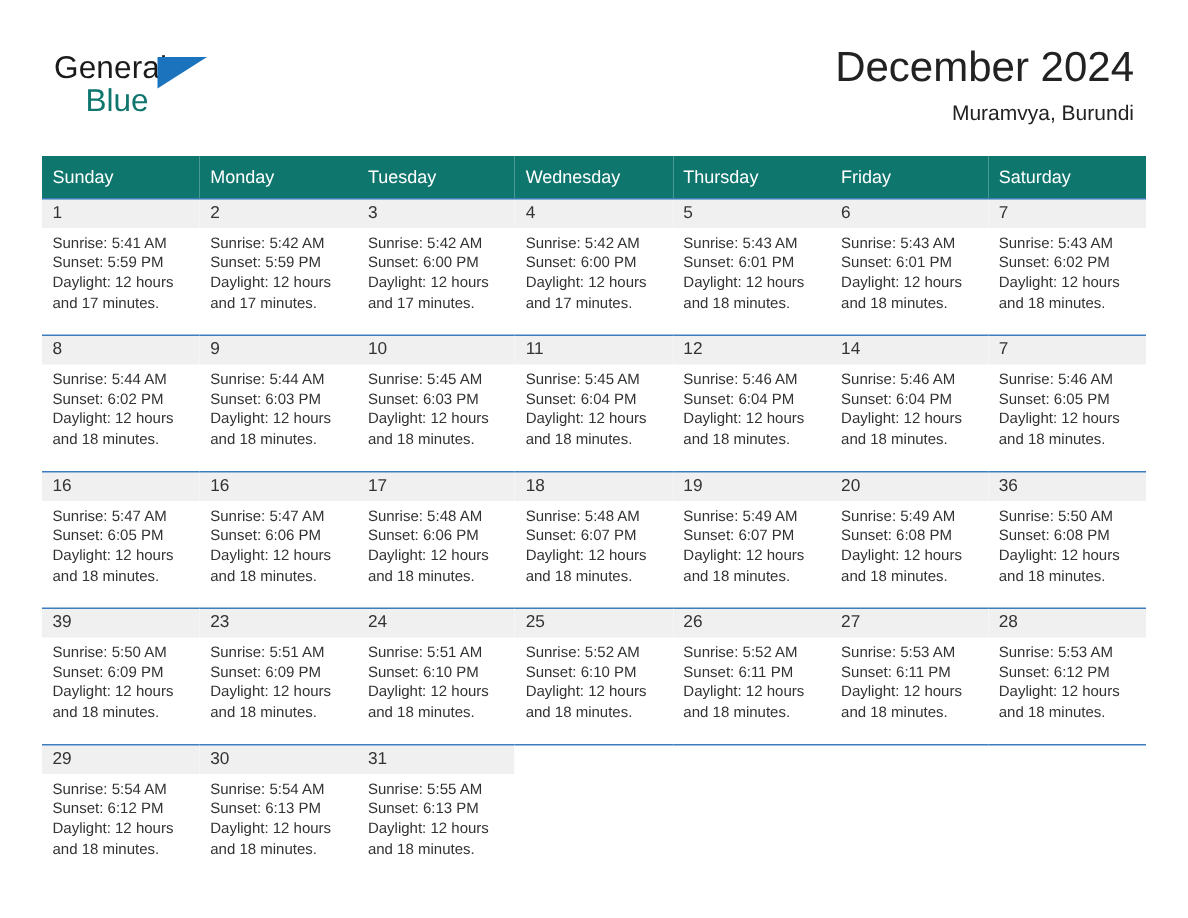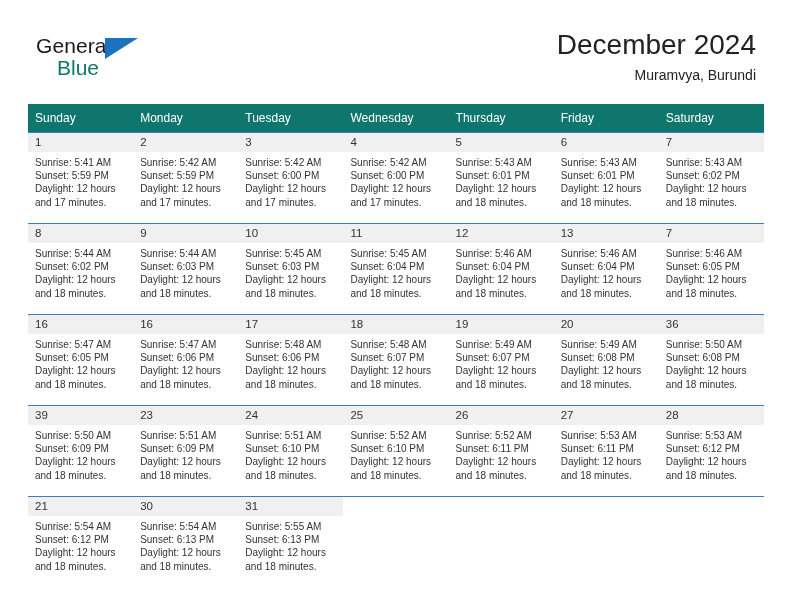--- a/index.html
+++ b/index.html
@@ -298,21 +298,21 @@
           <div class="daynum">12</div>
           <div class="details">
             <div>Sunrise: 5:46 AM</div>
             <div>Sunset: 6:04 PM</div>
             <div class="dl-wrap">Daylight: 12 hours and 18 minutes.</div>
           </div>
             </div>
           </td>
         <td>
             <div class="cell-inner">
-          <div class="daynum">13</div>
+          <div class="daynum">14</div>
           <div class="details">
             <div>Sunrise: 5:46 AM</div>
             <div>Sunset: 6:04 PM</div>
             <div class="dl-wrap">Daylight: 12 hours and 18 minutes.</div>
           </div>
             </div>
           </td>
         <td>
             <div class="cell-inner">
           <div class="daynum">7</div>
@@ -467,21 +467,21 @@
             <div>Sunset: 6:12 PM</div>
             <div class="dl-wrap">Daylight: 12 hours and 18 minutes.</div>
           </div>
             </div>
           </td>
       </tr>
 
       <tr class="week-row">
         <td>
             <div class="cell-inner">
-          <div class="daynum">21</div>
+          <div class="daynum">29</div>
           <div class="details">
             <div>Sunrise: 5:54 AM</div>
             <div>Sunset: 6:12 PM</div>
             <div class="dl-wrap">Daylight: 12 hours and 18 minutes.</div>
           </div>
             </div>
           </td>
         <td>
             <div class="cell-inner">
           <div class="daynum">30</div>

